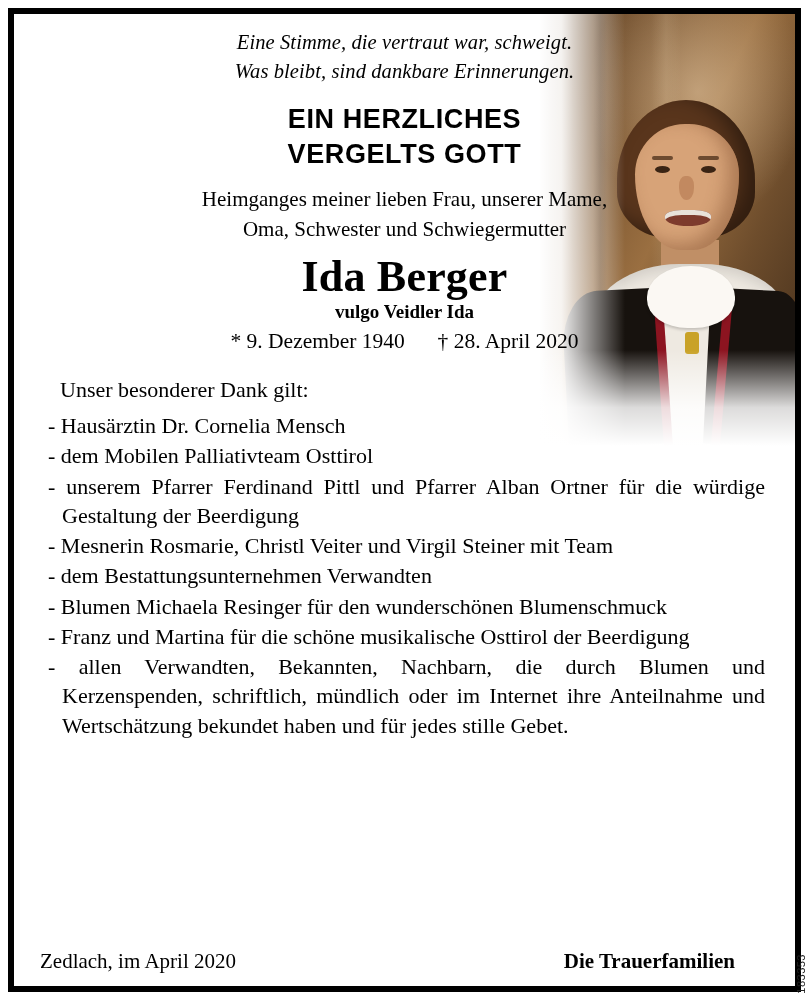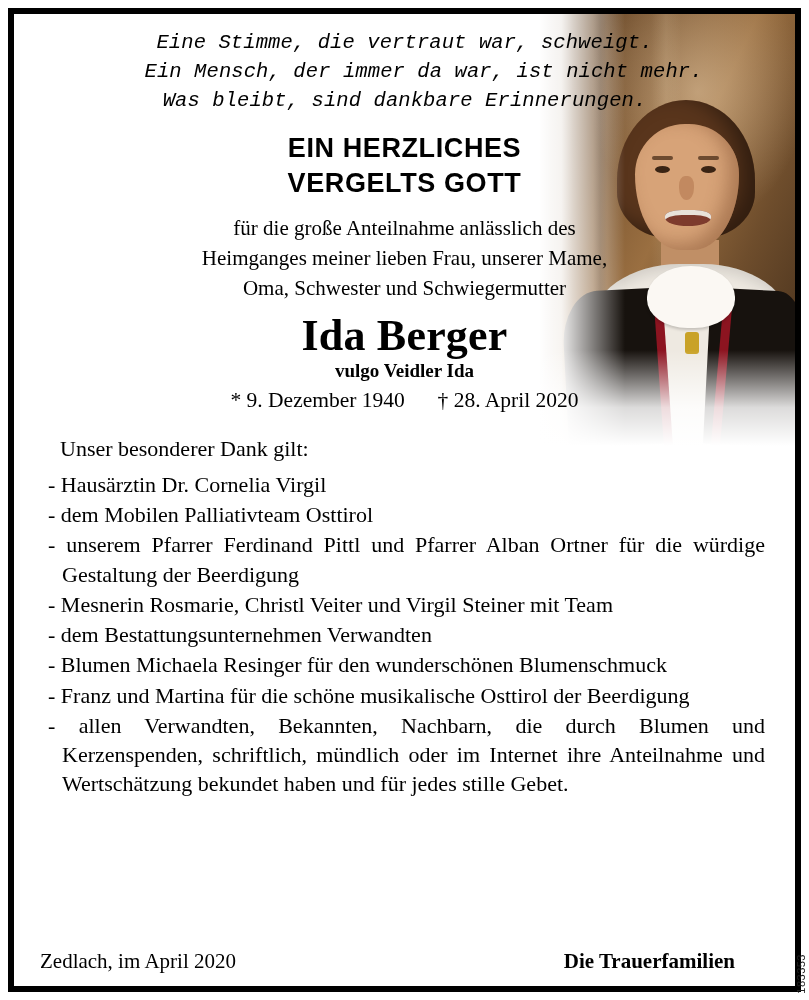--- a/index.html
+++ b/index.html
@@ -200,21 +200,20 @@
   }
 
   .verse {
     width: 520px;
     margin: 0 auto;
     text-align: center;
     font-style: italic;
     font-size: 20.5px;
     line-height: 1.42;
     letter-spacing: .1px;
-    font-family: Liberation Mono, monospace;
   }
   .verse div { white-space: nowrap; }
 
   .headline {
     width: 520px;
     margin: 16px auto 0 auto;
     text-align: center;
     font-family: "Liberation Sans", sans-serif;
     font-weight: bold;
     font-size: 27px;
@@ -338,47 +337,45 @@
         <div class="mouth"></div>
       </div>
       <div class="fade-left"></div>
       <div class="fade-bottom"></div>
     </div>
 
     <div id="content">
 
       <div class="verse">
         <div>Eine Stimme, die vertraut war, schweigt.</div>
-        <div>Ein Mensch, der immer da war, ist nicht mehr.</div>
         <div>Was bleibt, sind dankbare Erinnerungen.</div>
       </div>
 
       <div class="headline">
         <div>EIN HERZLICHES</div>
         <div>VERGELTS GOTT</div>
       </div>
 
       <div class="thanks-for">
-        <div>für die große Anteilnahme anlässlich des</div>
         <div>Heimganges meiner lieben Frau, unserer Mame,</div>
         <div>Oma, Schwester und Schwiegermutter</div>
       </div>
 
       <div class="name">Ida Berger</div>
       <div class="vulgo">vulgo Veidler Ida</div>
       <div class="dates">
         <span>* 9. Dezember 1940</span>
         <span class="sep"></span>
         <span>† 28. April 2020</span>
       </div>
 
       <div class="dank-intro">Unser besonderer Dank gilt:</div>
 
       <ul class="list">
-        <li class="nojust">- Hausärztin Dr. Cornelia Virgil</li>
+        <li class="nojust">- Hausärztin Dr. Cornelia Mensch</li>
         <li class="nojust">- dem Mobilen Palliativteam Osttirol</li>
         <li>- unserem Pfarrer Ferdinand Pittl und Pfarrer Alban Ortner für die würdige Gestaltung der Beerdigung</li>
         <li>- Mesnerin Rosmarie, Christl Veiter und Virgil Steiner mit Team</li>
         <li class="nojust">- dem Bestattungsunternehmen Verwandten</li>
         <li>- Blumen Michaela Resinger für den wunderschönen Blumenschmuck</li>
         <li>- Franz und Martina für die schöne musikalische Osttirol der Beerdigung</li>
         <li>- allen Verwandten, Bekannten, Nachbarn, die durch Blumen und Kerzenspenden, schriftlich, mündlich oder im Internet ihre Anteilnahme und Wertschätzung bekundet haben und für jedes stille Gebet.</li>
       </ul>
 
     </div>

